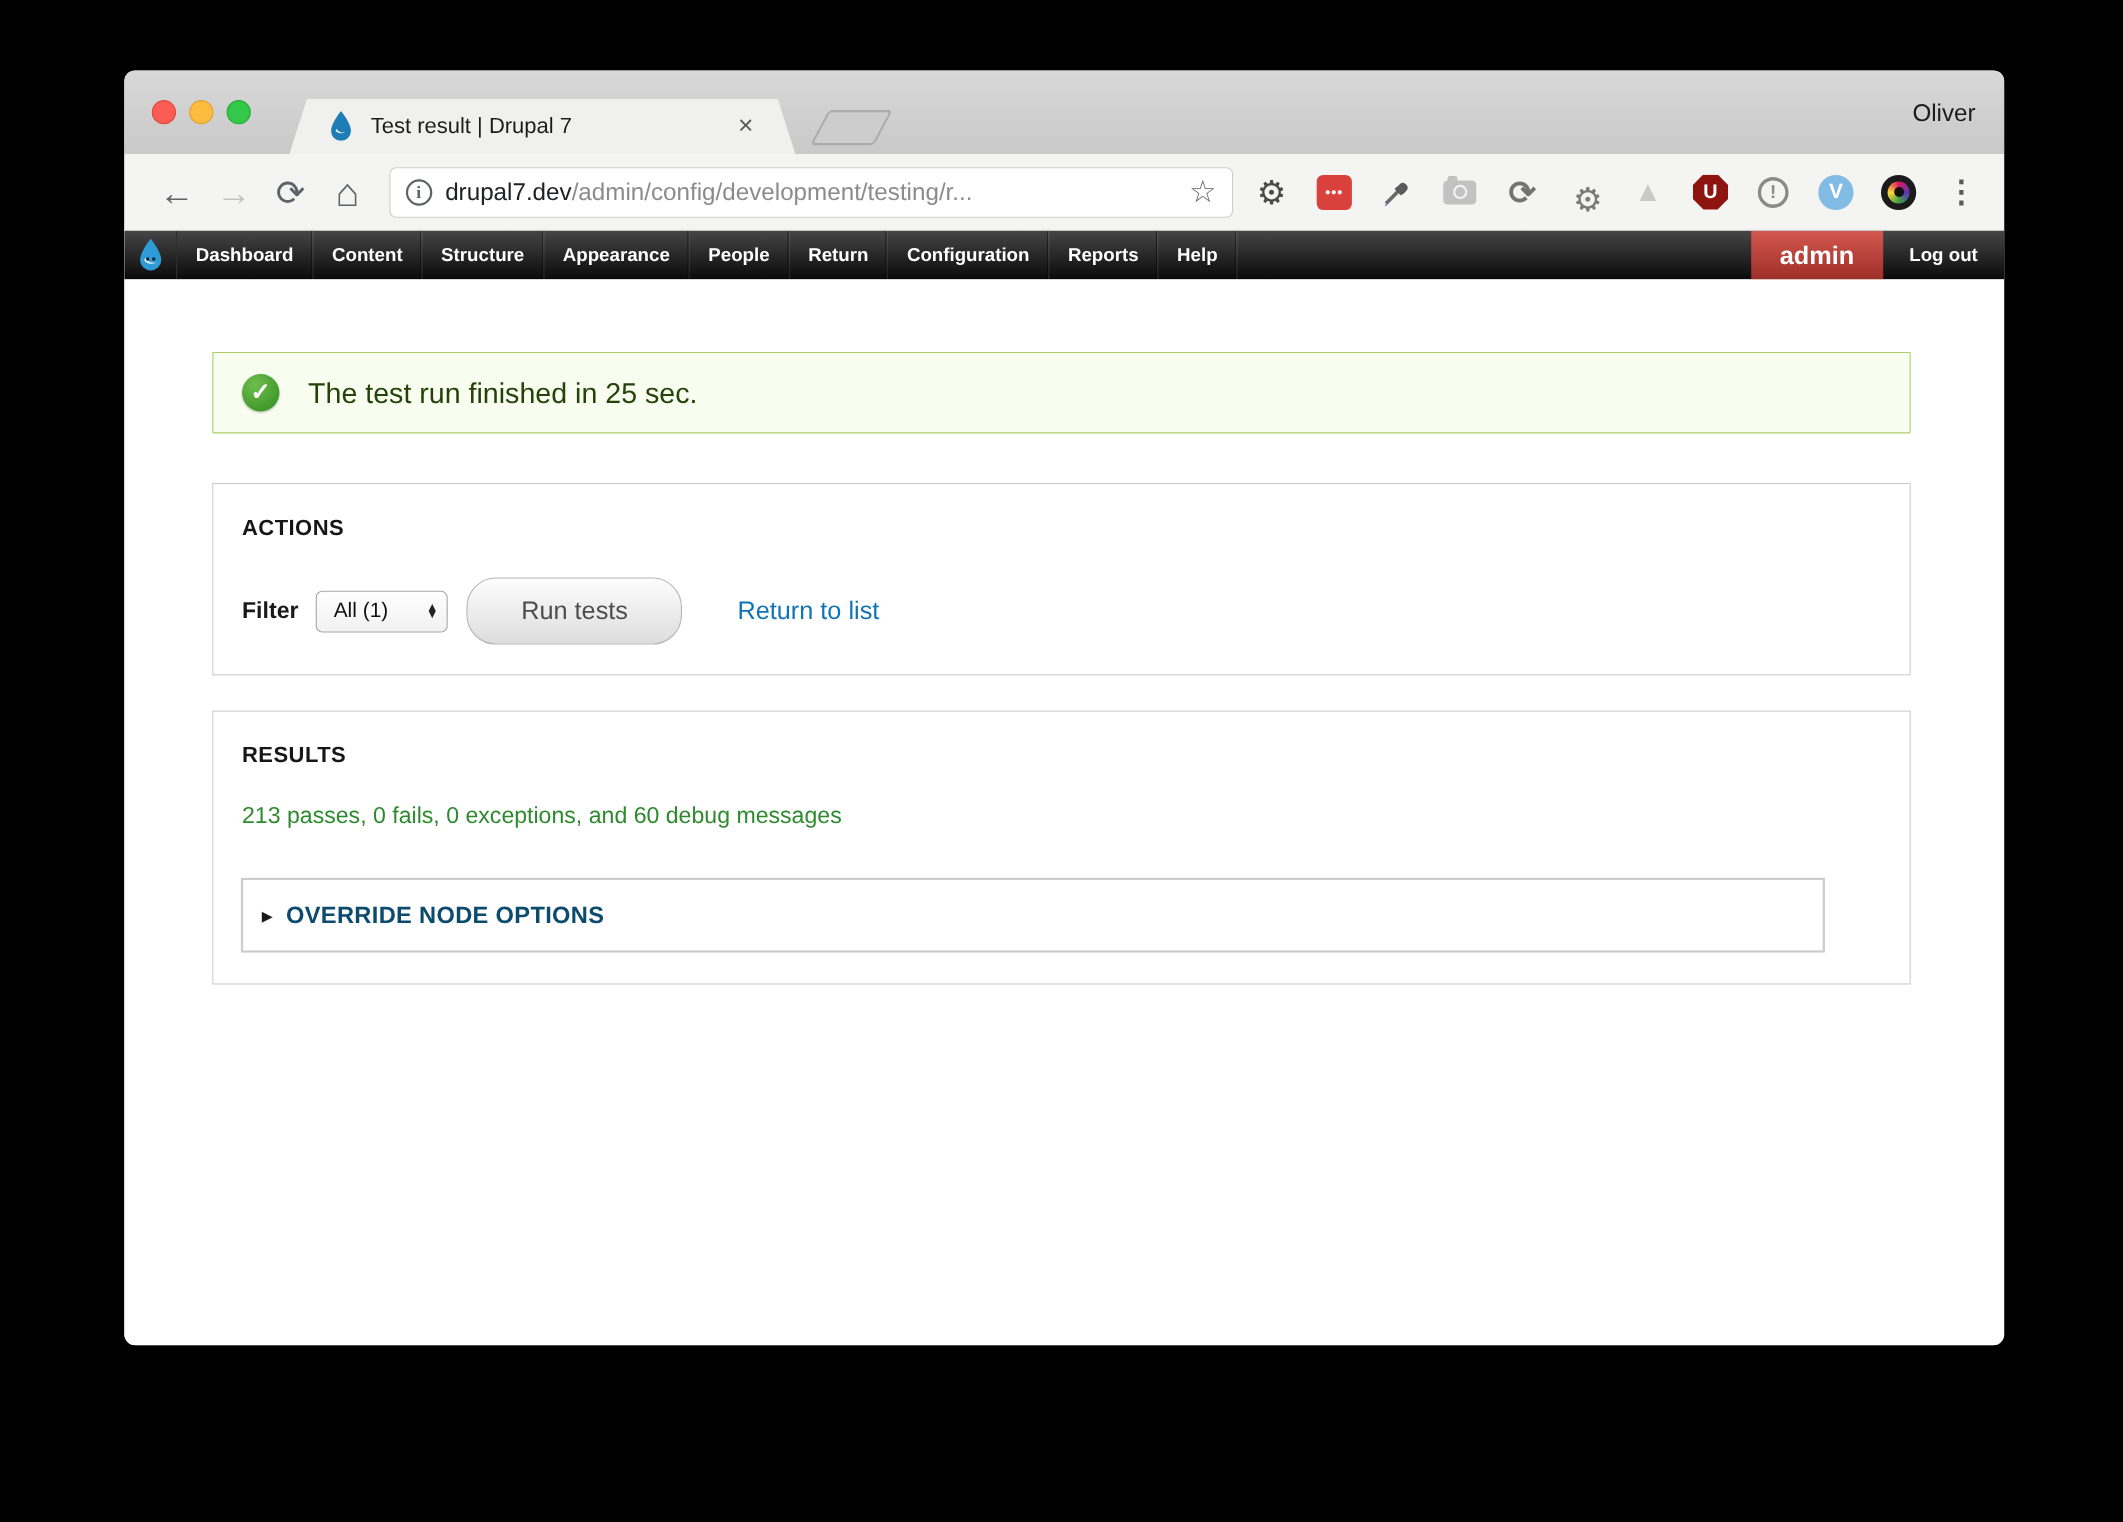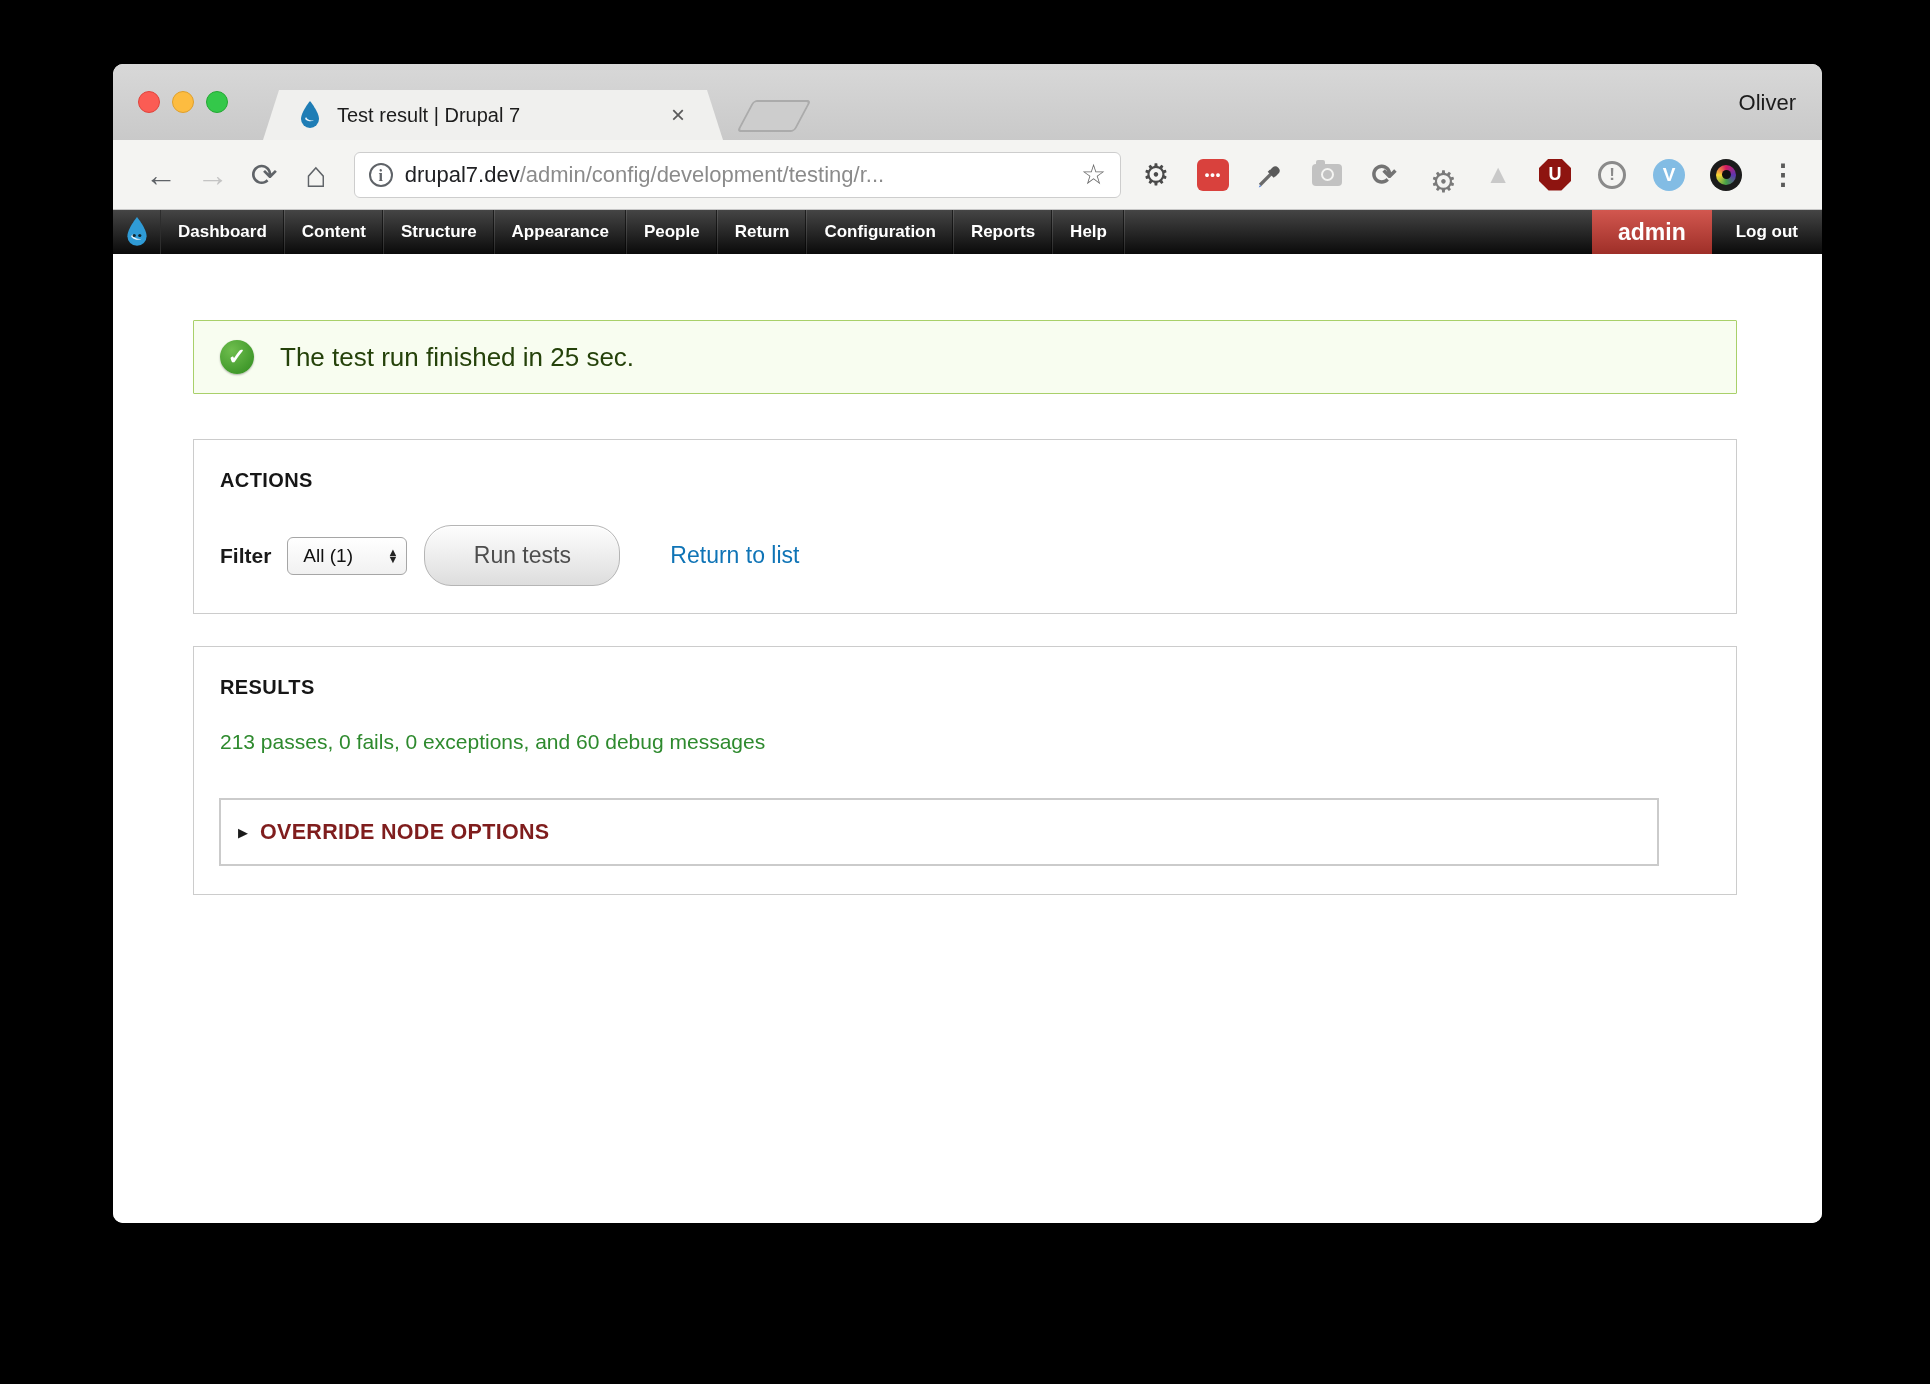--- a/index.html
+++ b/index.html
@@ -157,21 +157,21 @@
     box-shadow:inset 0 1px 0 #fff;
   }
   .return-link { margin-left:50px; font-size:23px; color:#0f74b6; text-decoration:none; }
 
   .summary { margin-top:31px; font-size:21px; color:#2e8a2e; }
   .override-box {
     margin-top:44px; margin-left:-1px; width:calc(100% - 52px + 2px); height:68px;
     border:2px solid #cbcbcb; display:flex; align-items:center; padding-left:17px;
   }
   .caret { font-size:13px; color:#1a1a1a; }
-  .override-link { margin-left:12px; font-size:21.5px; font-weight:bold; color:#7f1d1d; letter-spacing:.3px; text-decoration:none; }
+  .override-link { margin-left:12px; font-size:21.5px; font-weight:bold; color:#0c4a6e; letter-spacing:.3px; text-decoration:none; }
 </style>
 </head>
 <body>
 
 <div class="window">
 
   <div class="titlebar">
     <div class="traffic">
       <div class="light red"></div>
       <div class="light yellow"></div>

